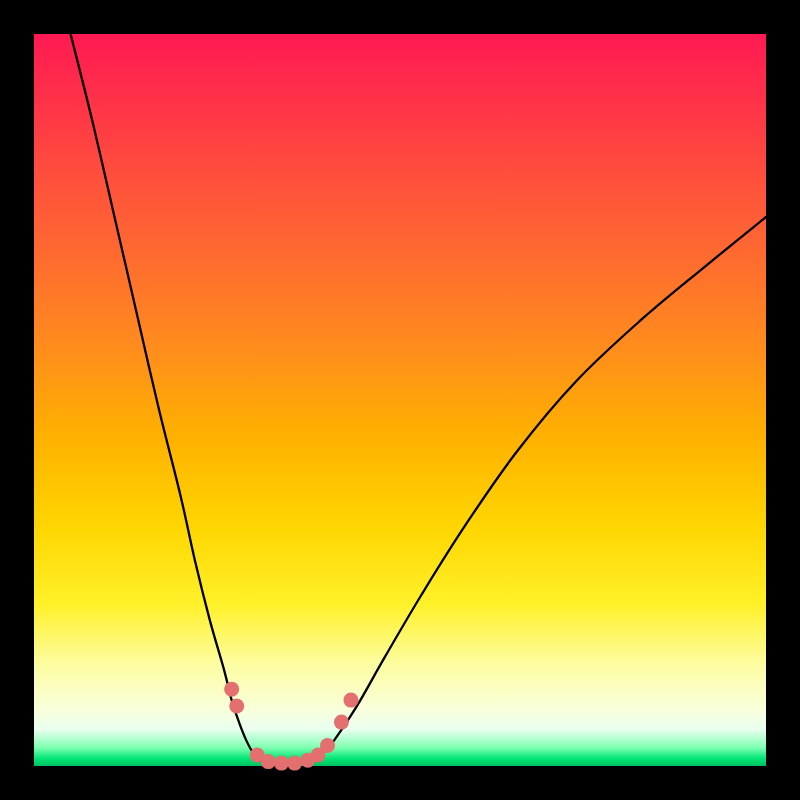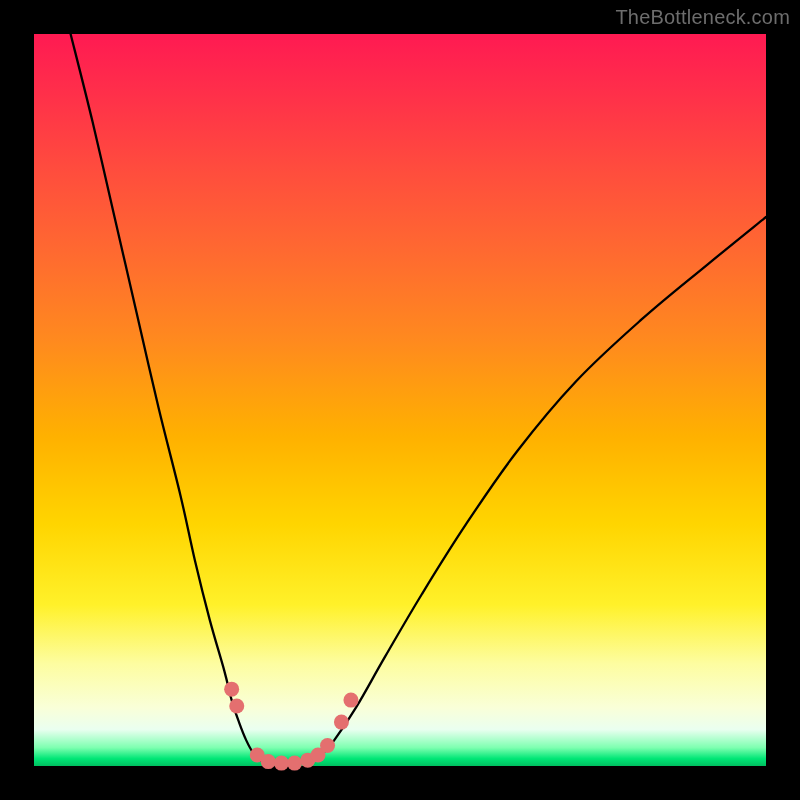--- a/index.html
+++ b/index.html
@@ -70,21 +70,20 @@
   }
   .dot {
     fill: #e46f6f;
     stroke: none;
   }
 </style>
 </head>
 <body>
 
 <div class="frame">
-  <div class="watermark">TheBottleneck.com</div>
 
   <div class="plot-area">
     <svg class="curves" viewBox="0 0 732 732" preserveAspectRatio="none">
       <path id="path-left" class="curve" d="M 36.6 0 C 40.552800000000005 15.8112, 50.6544 54.900000000000006, 58.56 87.84 C 66.4656 120.78, 72.61439999999999 148.7424, 80.52 183 C 88.4256 217.2576, 94.5744 243.90240000000003, 102.48 278.16 C 110.38560000000001 312.4176, 116.5344 340.38, 124.44000000000001 373.32 C 132.34560000000002 406.26, 139.812 433.4904, 146.4 461.16 C 152.988 488.8296, 155.7696 504.64079999999996, 161.04 527.04 C 166.3104 549.4391999999999, 170.4096 565.836, 175.68 585.6 C 180.9504 605.364, 186.3672 622.3464, 190.32 636.84 C 194.2728 651.3336, 195.00480000000002 656.8968, 197.64000000000001 666.12 C 200.2752 675.3432, 202.3248 680.8331999999999, 204.96 688.0799999999999 C 207.5952 695.3267999999999, 209.64479999999998 700.7143199999999, 212.27999999999997 706.38 C 214.91519999999997 712.0456800000001, 216.9648 715.86672, 219.6 719.556 C 222.2352 723.2452800000001, 225.6024 725.5584, 226.92 726.876"></path>
       <path id="path-floor" class="curve" d="M 226.92 726.876 C 229.55519999999999 727.4030399999999, 236.2896 729.2769599999999, 241.56 729.804 C 246.8304 730.33104, 250.9296 730.06752, 256.2 729.804 C 261.4704 729.54048, 265.5696 729.52584, 270.84 728.34 C 276.11039999999997 727.15416, 282.8448 724.13832, 285.48 723.216"></path>
       <path id="path-right" class="curve" d="M 285.48 723.216 C 288.1152 720.18552, 293.53200000000004 715.33968, 300.12 706.38 C 306.70799999999997 697.42032, 312.85679999999996 688.5924000000001, 322.08 673.44 C 331.3032 658.2876, 339.5016 642.6228, 351.36 622.1999999999999 C 363.21840000000003 601.7771999999999, 373.4664 583.6967999999999, 387.96000000000004 559.98 C 402.45360000000005 536.2632000000001, 414.7512 516.1332000000001, 431.88 490.44000000000005 C 449.0088 464.74680000000006, 463.356 442.93319999999994, 483.12 417.23999999999995 C 502.884 391.54679999999996, 519.2808 371.41679999999997, 541.68 347.7 C 564.0791999999999 323.9832, 583.8431999999999 306.5616, 607.56 285.48 C 631.2768 264.39840000000004, 651.0408 249.02640000000002, 673.44 230.58 C 695.8392000000001 212.1336, 721.4592 191.5644, 732 183"></path>
       <g id="marker-group">
           <circle cx="197.64000000000001" cy="655.14" r="7.5" class="dot"></circle>
           <circle cx="202.76399999999998" cy="671.976" r="7.5" class="dot"></circle>
           <circle cx="223.26" cy="721.02" r="7.5" class="dot"></circle>

